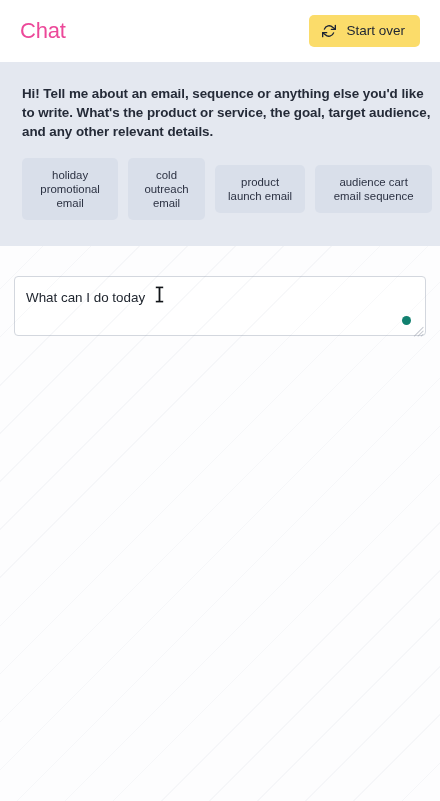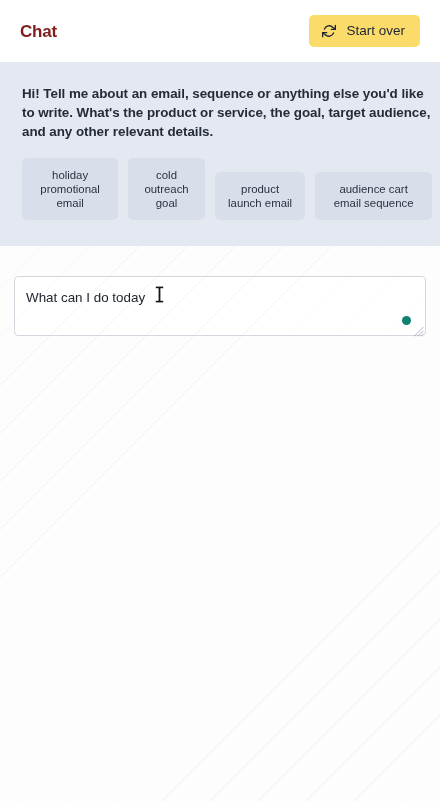--- a/index.html
+++ b/index.html
@@ -34,24 +34,24 @@
     background: #ffffff;
     display: flex;
     align-items: center;
     justify-content: space-between;
     padding: 0 20px 0 20px;
     position: relative;
     z-index: 3;
   }
 
   .page-title {
-    font-size: 17px;
-    font-weight: bold;
+    font-size: 22px;
+    font-weight: normal;
     letter-spacing: -0.2px;
-    color: #7f1d1d;
+    color: #ec4899;
     line-height: 1;
   }
 
   .start-over-btn {
     display: flex;
     align-items: center;
     gap: 9px;
     background: #fbdc6a;
     border: none;
     border-radius: 5px;
@@ -81,21 +81,21 @@
     line-height: 19px;
     font-weight: bold;
     color: #252b38;
     letter-spacing: -0.05px;
   }
 
   .chip-row {
     display: flex;
     gap: 10px;
     margin-top: 17px;
-    align-items: flex-end;
+    align-items: center;
   }
 
   .chip {
     background: #d9dfea;
     border: none;
     border-radius: 5px;
     font-family: "Liberation Sans", sans-serif;
     font-size: 11.4px;
     line-height: 14px;
     color: #2b3142;
@@ -215,21 +215,21 @@
 
   <div class="greeting-panel">
     <div class="greeting-text">Hi! Tell me about an email, sequence or anything else you'd like to write. What's the product or service, the goal, target audience, and any other relevant details.</div>
 
     <div class="chip-row">
       <button class="chip chip-0">holiday
 promotional
 email</button>
       <button class="chip chip-1">cold
 outreach
-goal</button>
+email</button>
       <button class="chip chip-2">product
 launch email</button>
       <button class="chip chip-3">audience cart
 email sequence</button>
     </div>
   </div>
 
   <div class="composer-area">
     <div class="composer-wrap">
       <textarea class="composer-input" placeholder="What can I do today" style="">What can I do today</textarea>

